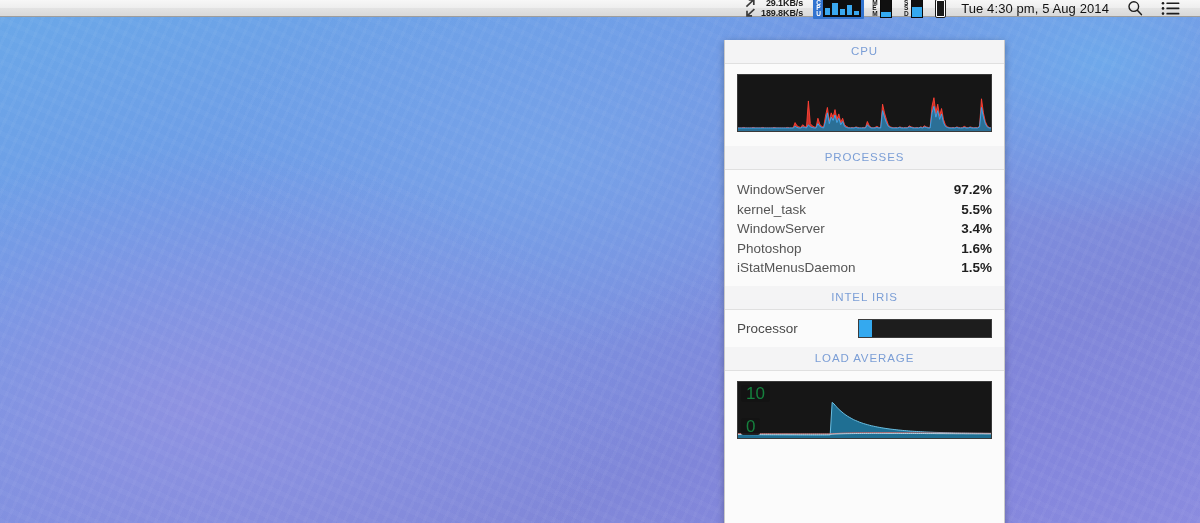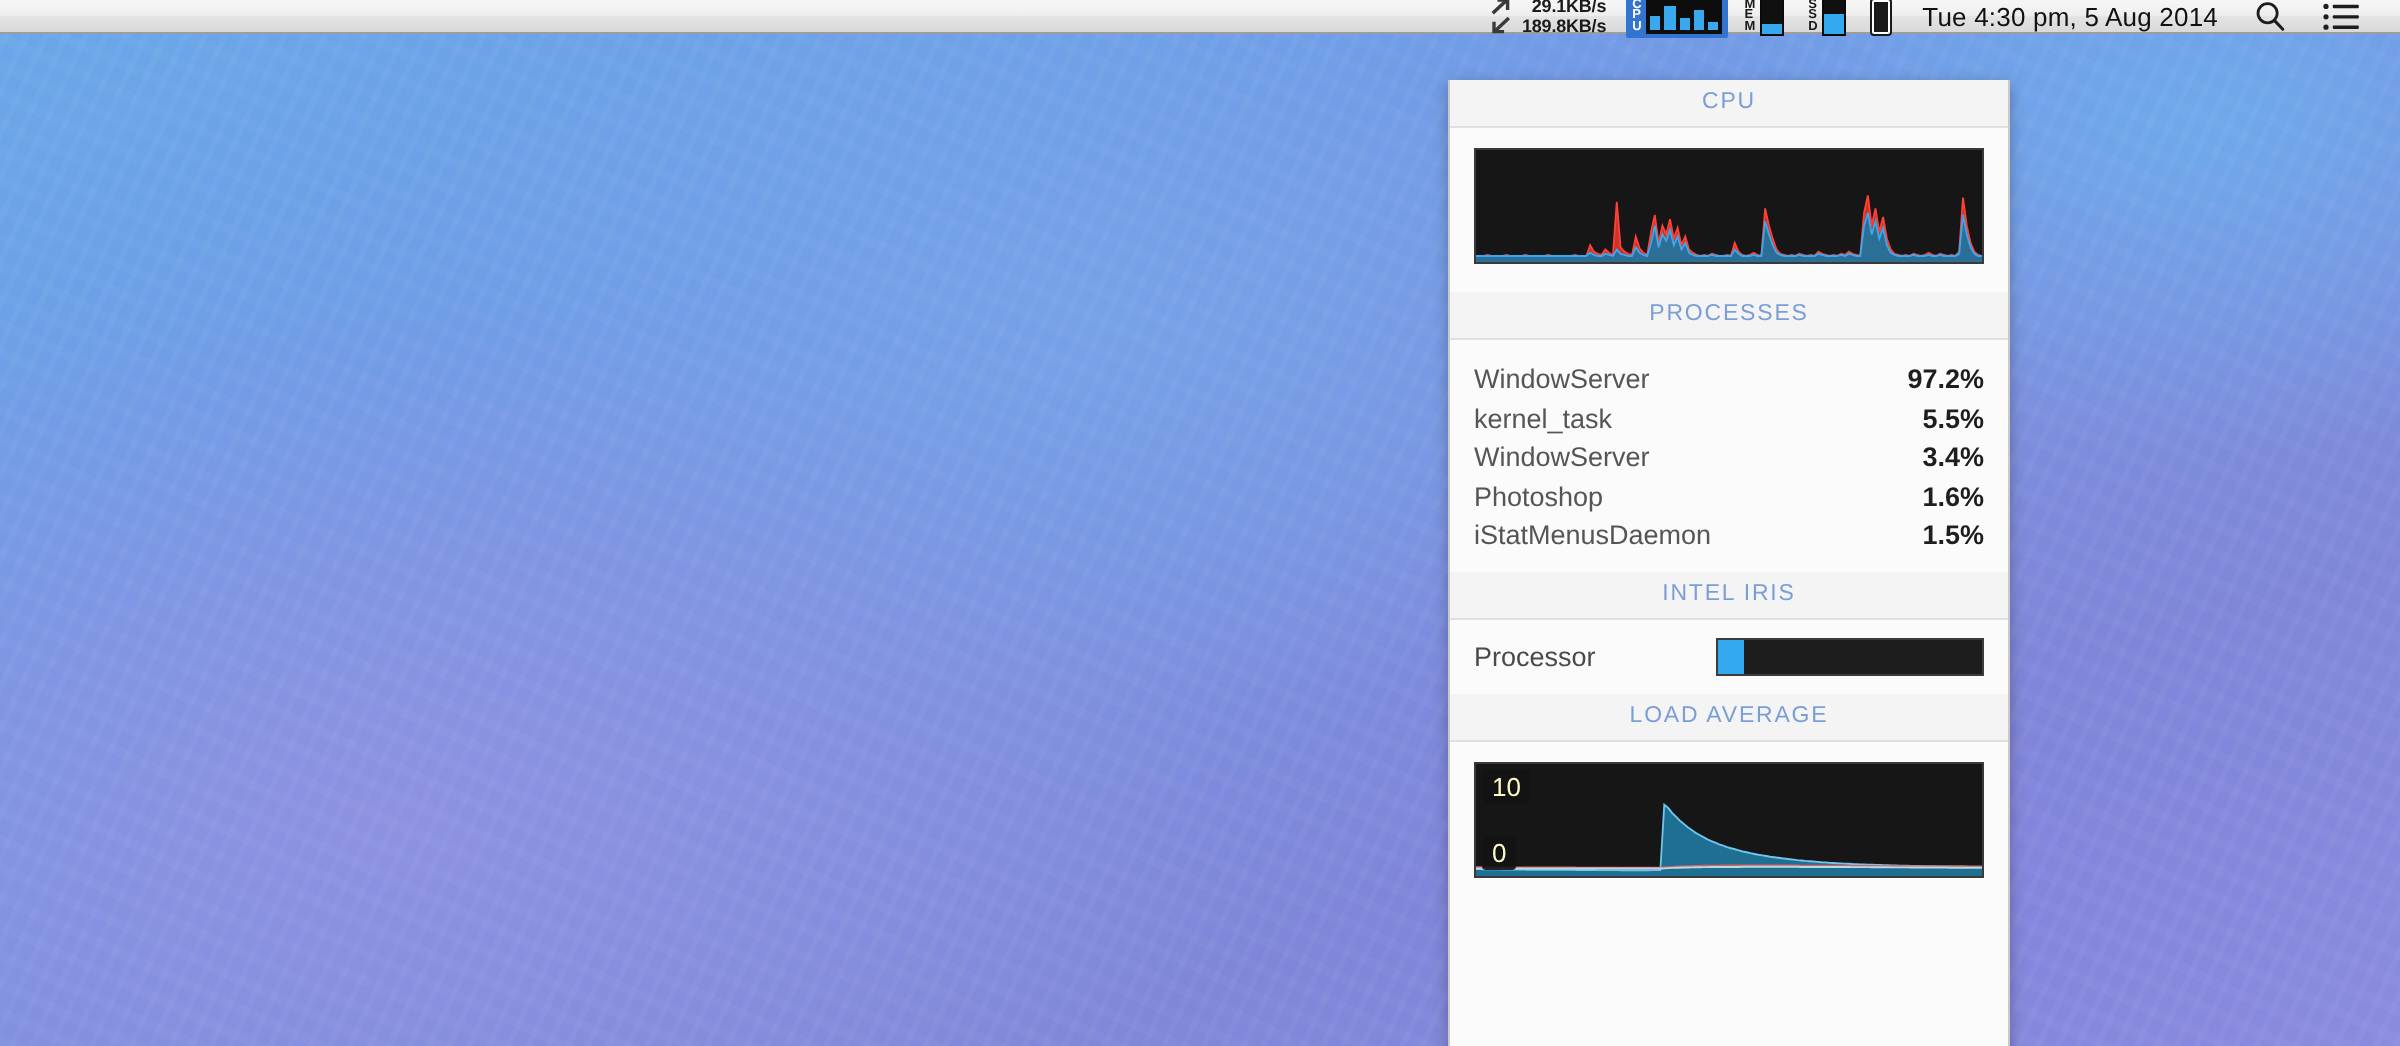--- a/index.html
+++ b/index.html
@@ -124,21 +124,21 @@
   .kv-val { font-weight:bold; color:#1e1e1e; font-size:13.5px; }
 
   .hbar {
     width:134px; height:19px; background:#1d1d1d; border:1px solid #3c3c3c;
     position:relative; overflow:hidden;
   }
   .hbar .hfill { position:absolute; left:0; top:0; bottom:0; background:#34a9ef; }
 
   .la-frame { position:relative; }
   .la-tag {
-    position:absolute; color:#fef9c3; font-size:13px; background:rgba(20,20,20,0.92);
+    position:absolute; color:#15803d; font-size:17px; background:rgba(20,20,20,0.92);
     padding:0 5px; line-height:17px; border-radius:2px;
   }
   .la-tag.top { left:3px; top:3px; }
   .la-tag.bot { left:3px; bottom:3px; }
 </style>
 </head>
 <body>
 
 <div id="desktop">
   <div id="desktop-grain"></div>

